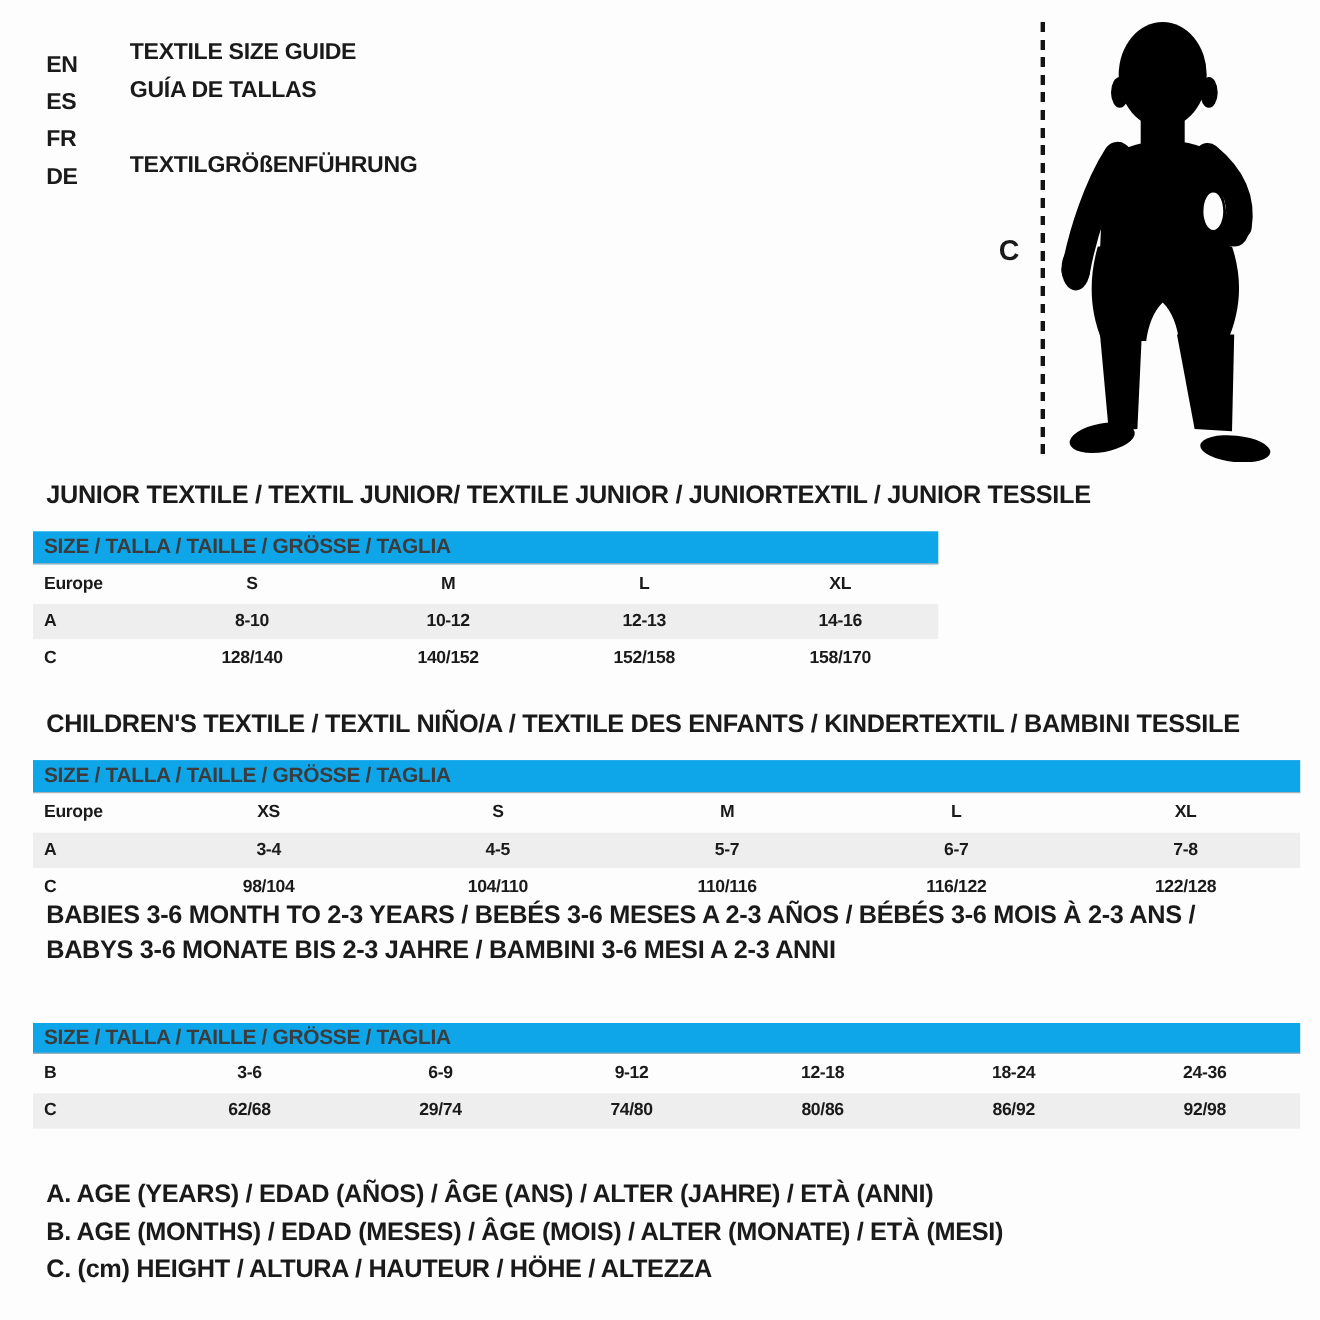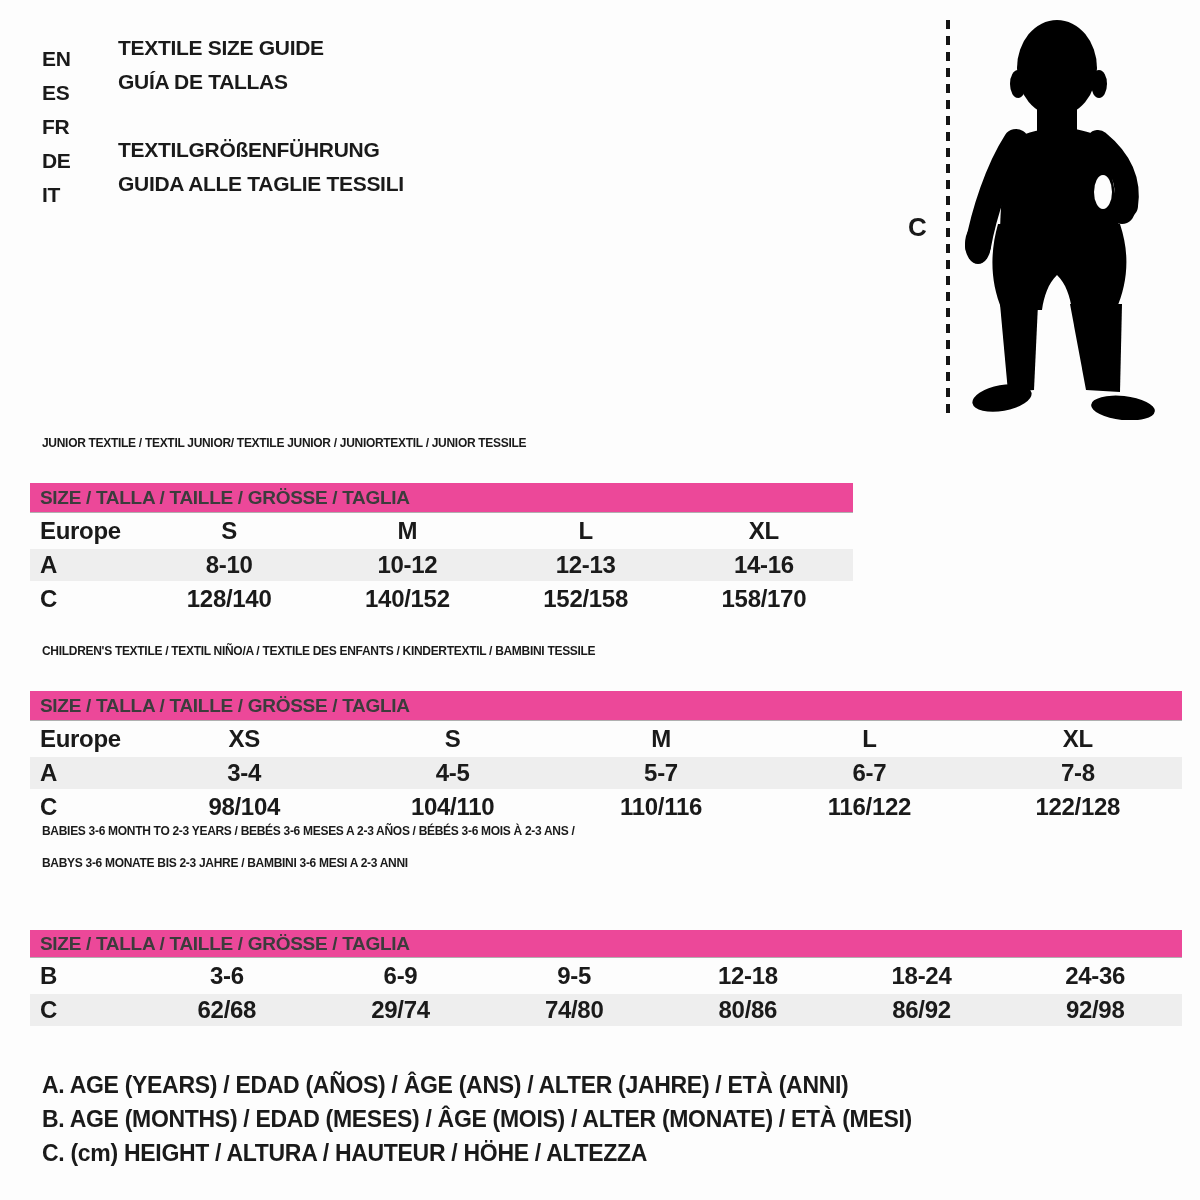--- a/index.html
+++ b/index.html
@@ -13,27 +13,27 @@
   .lang-block{position:absolute;left:42px;top:31px;}
   .lang-row{display:flex;height:34px;align-items:center;font-size:21px;}
   .lang-code{width:76px;flex:0 0 76px;margin-top:21px;}
   .lang-title{white-space:nowrap;}
   
   .dash-line{position:absolute;left:946px;top:20px;width:4px;height:396px;
     background:repeating-linear-gradient(to bottom,#141414 0 9px,transparent 9px 16px);}
   .measure-label{position:absolute;left:908px;top:212px;font-size:26px;}
   .fig-svg{position:absolute;left:960px;top:18px;width:200px;height:402px;}
   
-  .sec-title{position:absolute;left:42px;font-size:12px;white-space:nowrap;}
+  .sec-title{position:absolute;left:42px;font-size:23px;white-space:nowrap;}
   .sec-title.two-line{line-height:32px;}
   
   .table{position:absolute;left:30px;}
-  .thead{height:30px;background:#ec4899;color:#3c3c3c;display:flex;align-items:center;
+  .thead{height:30px;background:#0ea5e9;color:#3c3c3c;display:flex;align-items:center;
     padding-left:10px;font-size:19px;border-bottom:1px solid #b0b0b0;box-sizing:border-box;}
-  .trow{display:grid;align-items:center;font-size:24px;height:36px;}
+  .trow{display:grid;align-items:center;font-size:16px;height:36px;}
   .trow.shaded{background:#eeeeee;height:32px;}
   .cols4{grid-template-columns:110px repeat(4,1fr);}
   .cols5{grid-template-columns:110px repeat(5,1fr);}
   .cols6{grid-template-columns:110px repeat(6,1fr);}
   .tlabel{padding-left:10px;text-align:left;}
   .tcell{text-align:center;}
   
   .legend{position:absolute;left:42px;top:1068px;}
   .legend-line{height:34px;display:flex;align-items:center;font-size:23px;white-space:nowrap;text-align:right;}
 </style>
@@ -50,24 +50,20 @@
     <div class="lang-row">
       <span class="lang-code">ES</span>
       <span class="lang-title">GUÍA DE TALLAS</span>
     </div>
     <div class="lang-row">
       <span class="lang-code">FR</span>
     </div>
     <div class="lang-row">
       <span class="lang-code">DE</span>
       <span class="lang-title">TEXTILGRÖßENFÜHRUNG</span>
-    </div>
-    <div class="lang-row">
-      <span class="lang-code">IT</span>
-      <span class="lang-title">GUIDA ALLE TAGLIE TESSILI</span>
     </div>
   </div>
 
   <div class="dash-line"></div>
   <div class="measure-label">C</div>
   <svg class="fig-svg" viewBox="0 0 200 402" xmlns="http://www.w3.org/2000/svg">
     <g fill="#000000" stroke="none">
       <ellipse cx="97" cy="50" rx="40" ry="48"></ellipse>
       <ellipse cx="58" cy="66" rx="8" ry="14"></ellipse>
       <ellipse cx="139" cy="66" rx="8" ry="14"></ellipse>
@@ -150,21 +146,21 @@
     <div>BABYS 3-6 MONATE BIS 2-3 JAHRE / BAMBINI 3-6 MESI A 2-3 ANNI</div>
   </div>
   <div class="table" style="top:930px;width:1152px;">
     <div class="thead" style="height:28px;">
       <span>SIZE / TALLA / TAILLE / GRÖSSE / TAGLIA</span>
     </div>
     <div class="trow cols6">
       <span class="tlabel">B</span>
       <span class="tcell">3-6</span>
       <span class="tcell">6-9</span>
-      <span class="tcell">9-5</span>
+      <span class="tcell">9-12</span>
       <span class="tcell">12-18</span>
       <span class="tcell">18-24</span>
       <span class="tcell">24-36</span>
     </div>
     <div class="trow cols6 shaded">
       <span class="tlabel">C</span>
       <span class="tcell">62/68</span>
       <span class="tcell">29/74</span>
       <span class="tcell">74/80</span>
       <span class="tcell">80/86</span>

